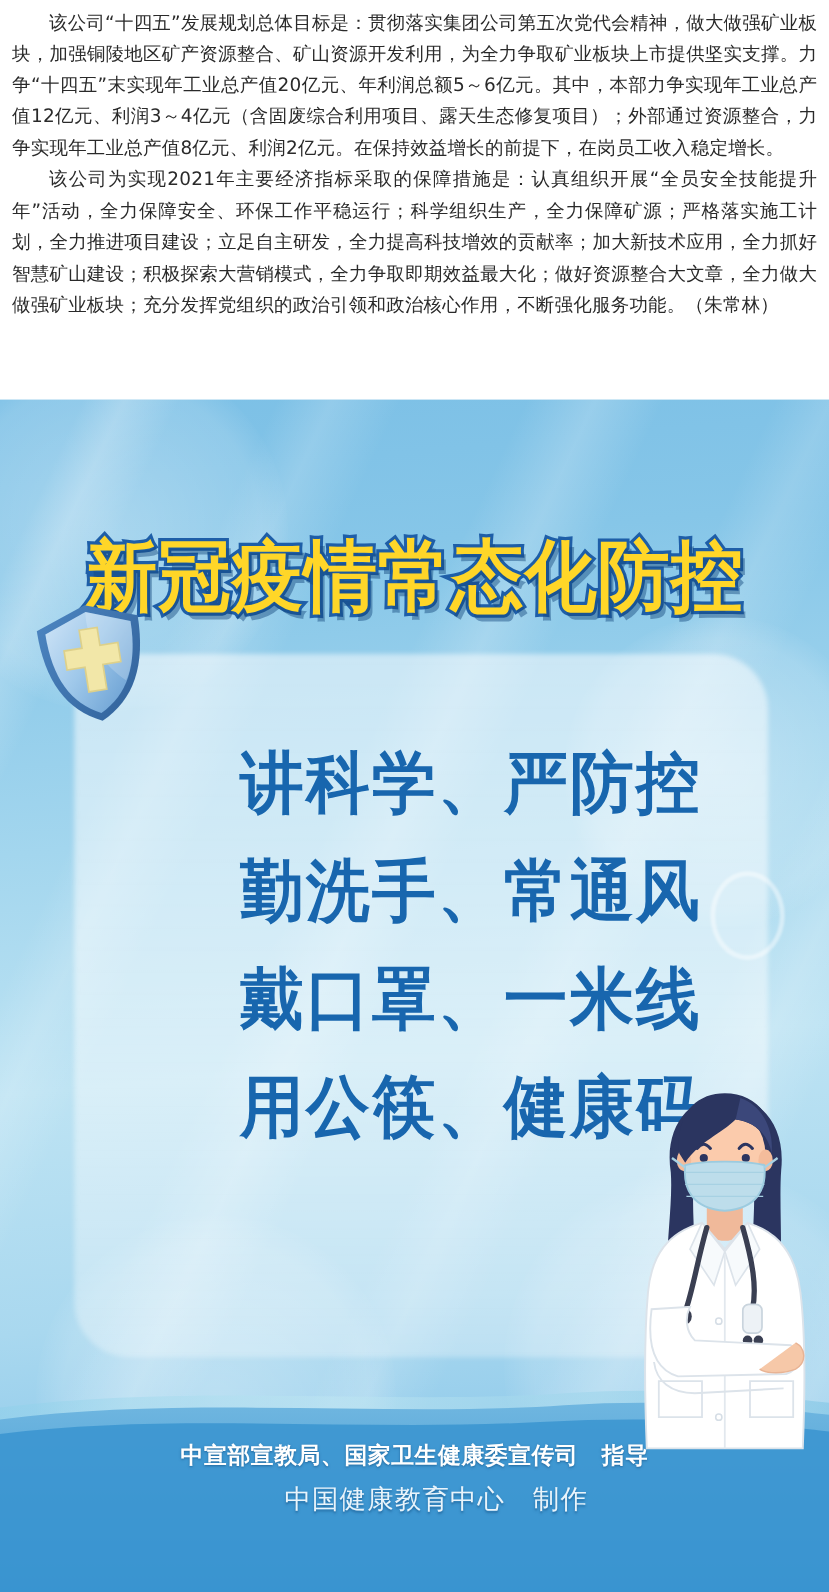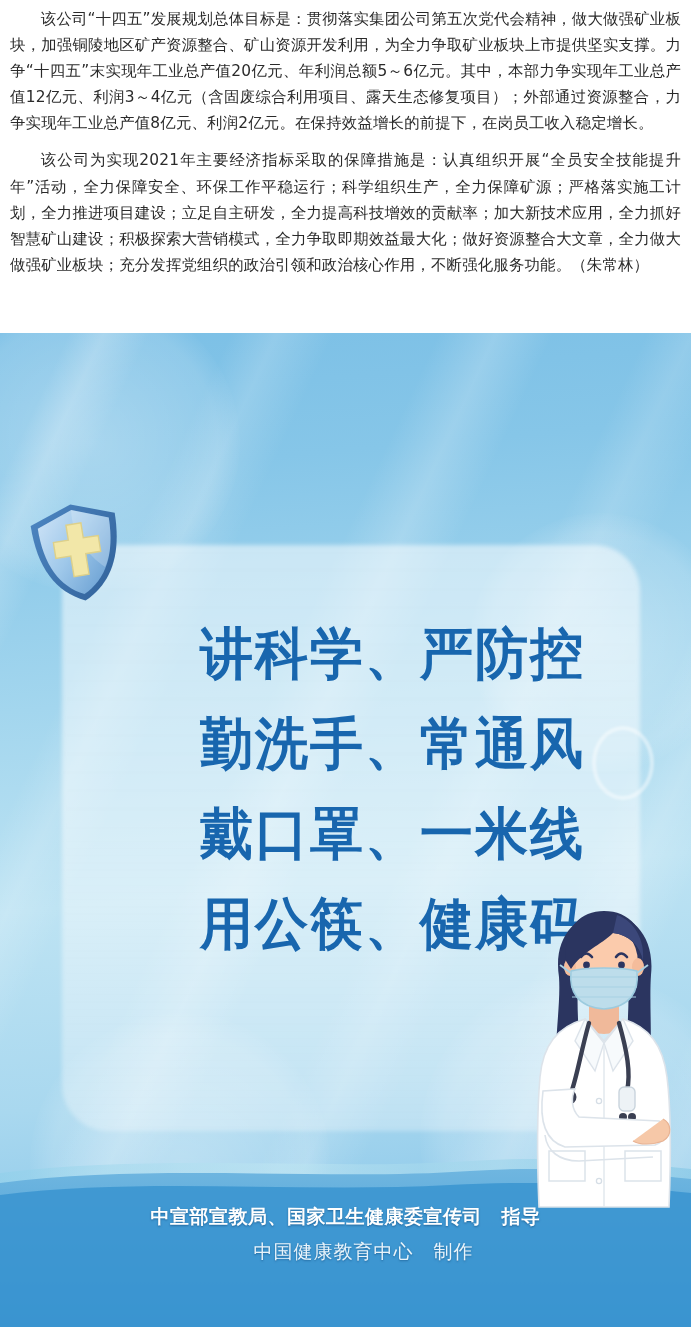--- a/index.html
+++ b/index.html
@@ -19,21 +19,21 @@
   .para {
     font-family:"DejaVu Sans","Liberation Sans",sans-serif;
     font-size:15.4px;
     line-height:26.1px;
     color:#2a2a2a;
     text-indent:2em;
     text-align:justify;
     text-justify:inter-ideograph;
     letter-spacing:0.2px;
   }
-  .para + .para { margin-top:11px; }
+  .para + .para { margin-top:0px; }
 
   
   .poster {
     position:relative;
     width:691px;
     height:994px;
     overflow:hidden;
     background:linear-gradient(175deg,#7cc0e6 0%,#86c6e8 14%,#a3d6ee 36%,#bde3f3 55%,#a9d8ef 74%,#8ec9ea 88%,#73b7e2 100%);
   }
   
@@ -153,21 +153,21 @@
     font-size:19px;
     font-weight:bold;
     color:#ffffff;
     letter-spacing:0.5px;
     text-shadow:0 1px 2px rgba(10,60,110,.55);
     white-space:pre;
   }
   .credit-sub {
     margin-top:9px;
     font-family:"DejaVu Serif","Liberation Serif",serif;
-    font-size:19px;
+    font-size:22px;
     color:#e9f4fb;
     letter-spacing:1px;
     text-shadow:0 1px 2px rgba(10,60,110,.5);
     white-space:pre;
     padding-left:36px;
   }
 </style>
 </head>
 <body>
 
@@ -182,20 +182,23 @@
 
   <div class="blob" style="left:-60px;  top:-40px;  width:300px; height:300px;"></div>
   <div class="blob" style="left:470px;  top:180px;  width:260px; height:260px;"></div>
   <div class="blob" style="left:30px; top:680px;  width:300px; height:300px;"></div>
   <div class="blob" style="left:420px;top:640px;  width:330px; height:330px;"></div>
 
   <div class="ring"></div>
 
   <div class="panel"></div>
 
+  <div class="title-wrap">
+    <span class="title">新冠疫情常态化防控</span>
+  </div>
 
   <svg class="shield" viewBox="0 0 100 110">
     <defs>
       <linearGradient id="shg" x1="0" y1="0" x2="1" y2="1">
         <stop offset="0%" stop-color="#cfe4f7"></stop>
         <stop offset="45%" stop-color="#9fc8ea"></stop>
         <stop offset="100%" stop-color="#5d96cd"></stop>
       </linearGradient>
       <linearGradient id="shg2" x1="0" y1="0" x2="1" y2="1">
         <stop offset="0%" stop-color="#4d86c2"></stop>

